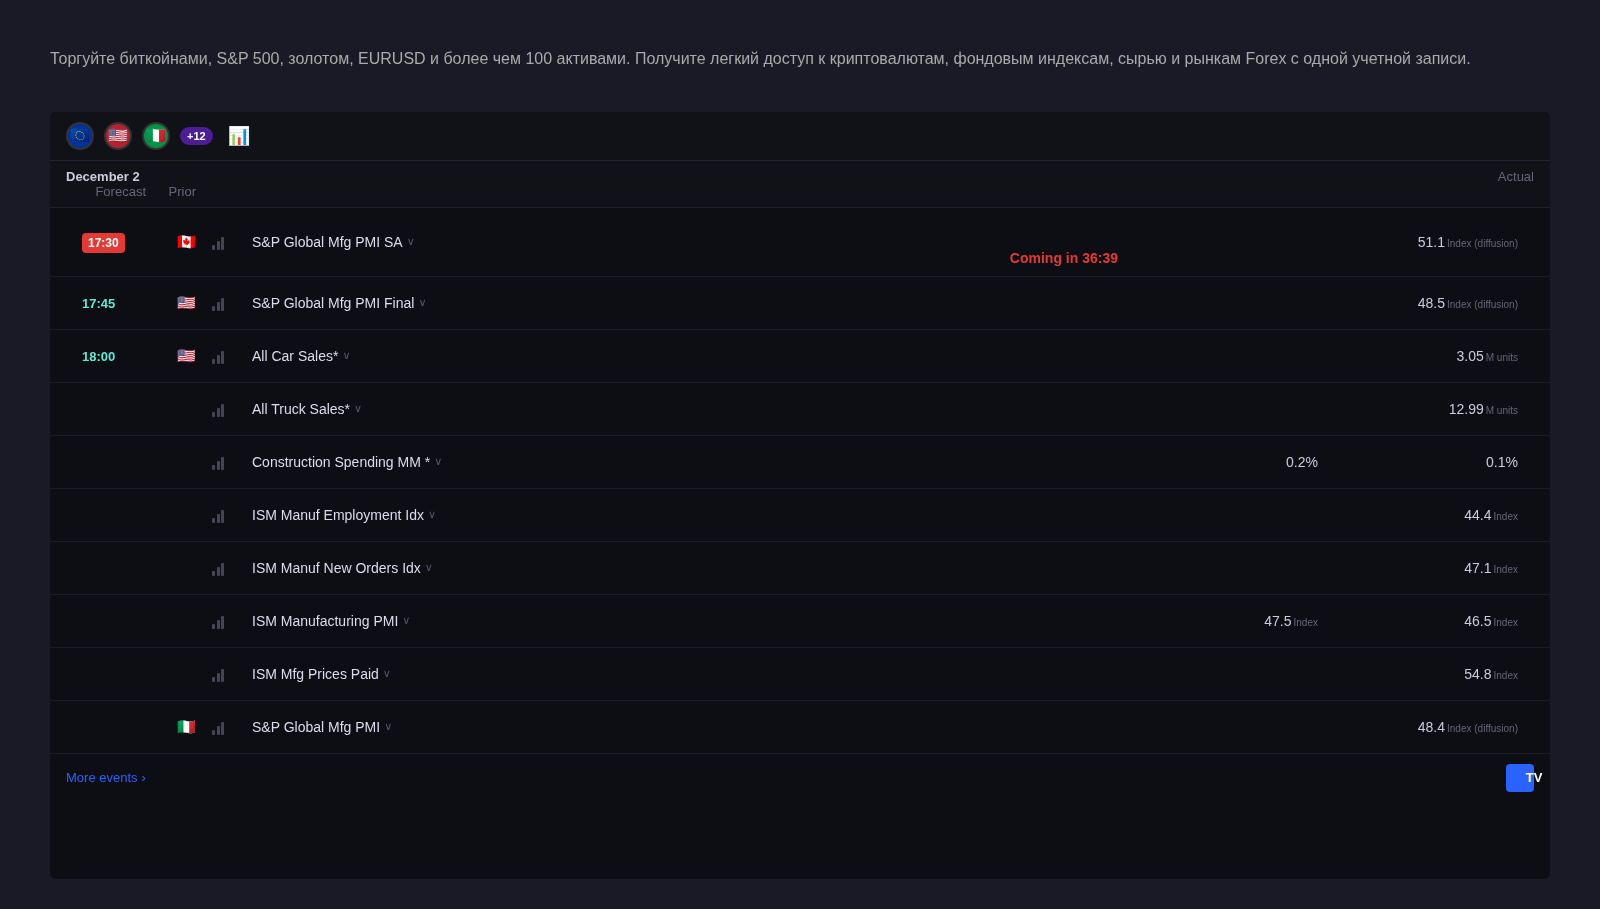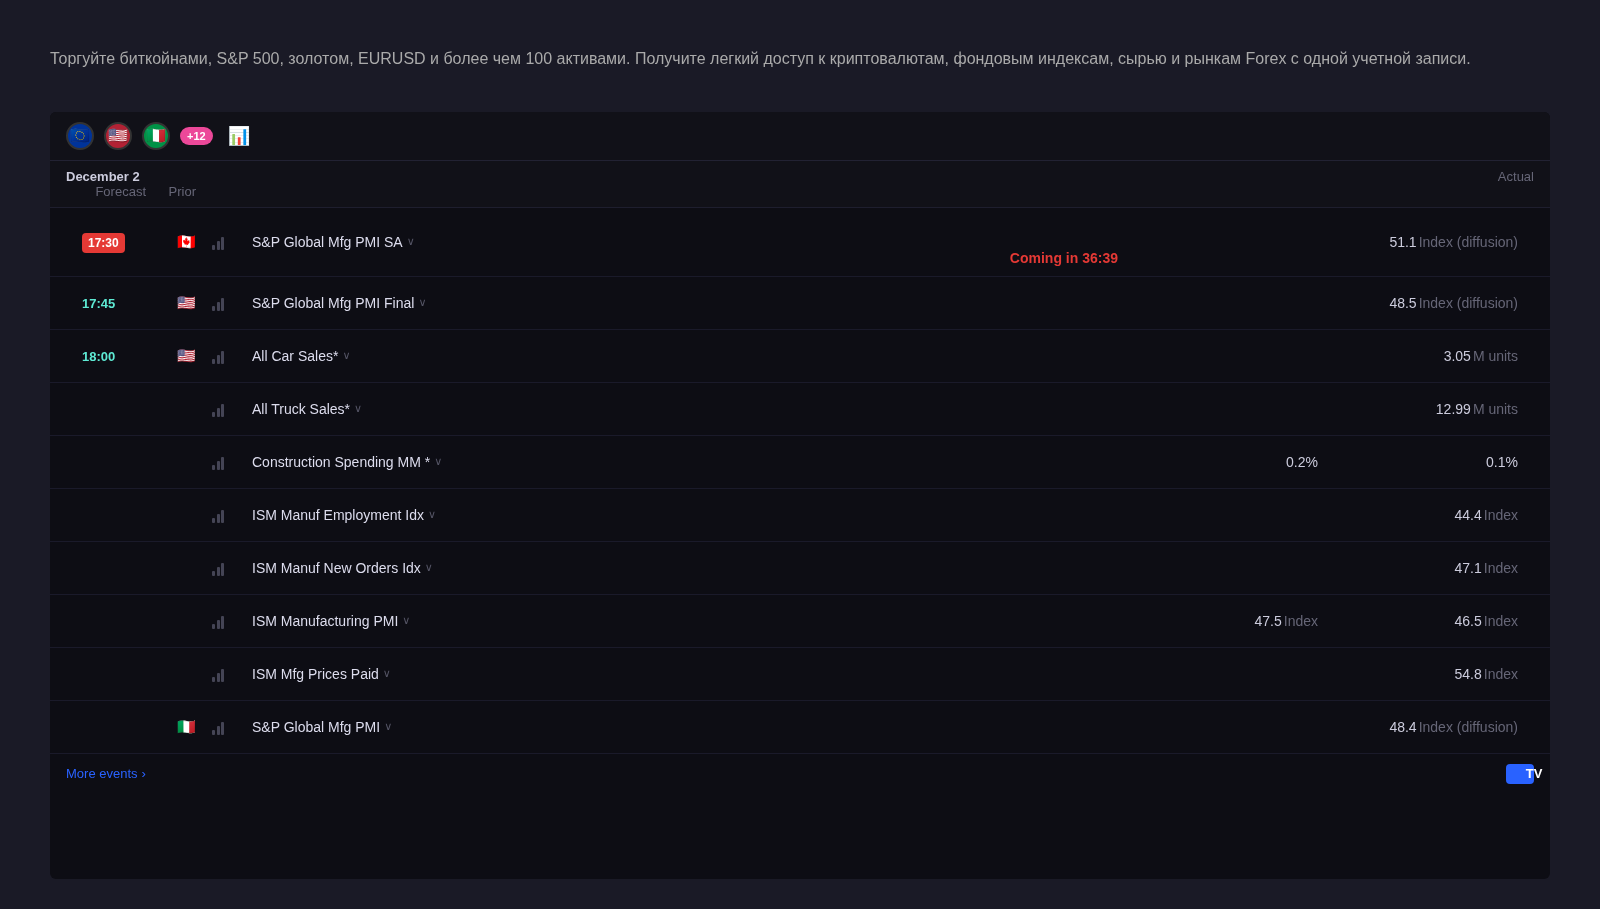--- a/index.html
+++ b/index.html
@@ -77,21 +77,21 @@
       font-size: 16px;
       overflow: hidden;
       border: 2px solid #333;
     }
 
     .flag-eu { background: #003399; }
     .flag-us { background: #b22234; }
     .flag-it { background: #009246; }
 
     .plus-badge {
-      background: #ec4899;
+      background: #4c1d95;
       color: white;
       font-size: 11px;
       font-weight: 700;
       padding: 3px 7px;
       border-radius: 10px;
     }
 
     .chart-icon {
       margin-left: 6px;
       color: #666;
@@ -205,21 +205,21 @@
       color: #ccccdd;
     }
 
     .prior-cell {
       text-align: right;
       font-size: 14px;
       color: #ccccdd;
     }
 
     .unit-suffix {
-      font-size: 14px;
+      font-size: 10px;
       color: #666677;
       margin-left: 2px;
     }
 
     .footer-bar {
       display: flex;
       align-items: center;
       justify-content: space-between;
       padding: 10px 16px;
       background: #0d0d14;
@@ -230,21 +230,21 @@
       color: #2962ff;
       font-size: 13px;
       cursor: pointer;
       display: flex;
       align-items: center;
       gap: 4px;
     }
 
     .tv-logo {
       width: 28px;
-      height: 20px;
+      height: 28px;
       background: #2962ff;
       border-radius: 4px;
       display: flex;
       align-items: center;
       justify-content: center;
       font-size: 13px;
       font-weight: 700;
       color: white;
       padding-left: 28px;
     }

